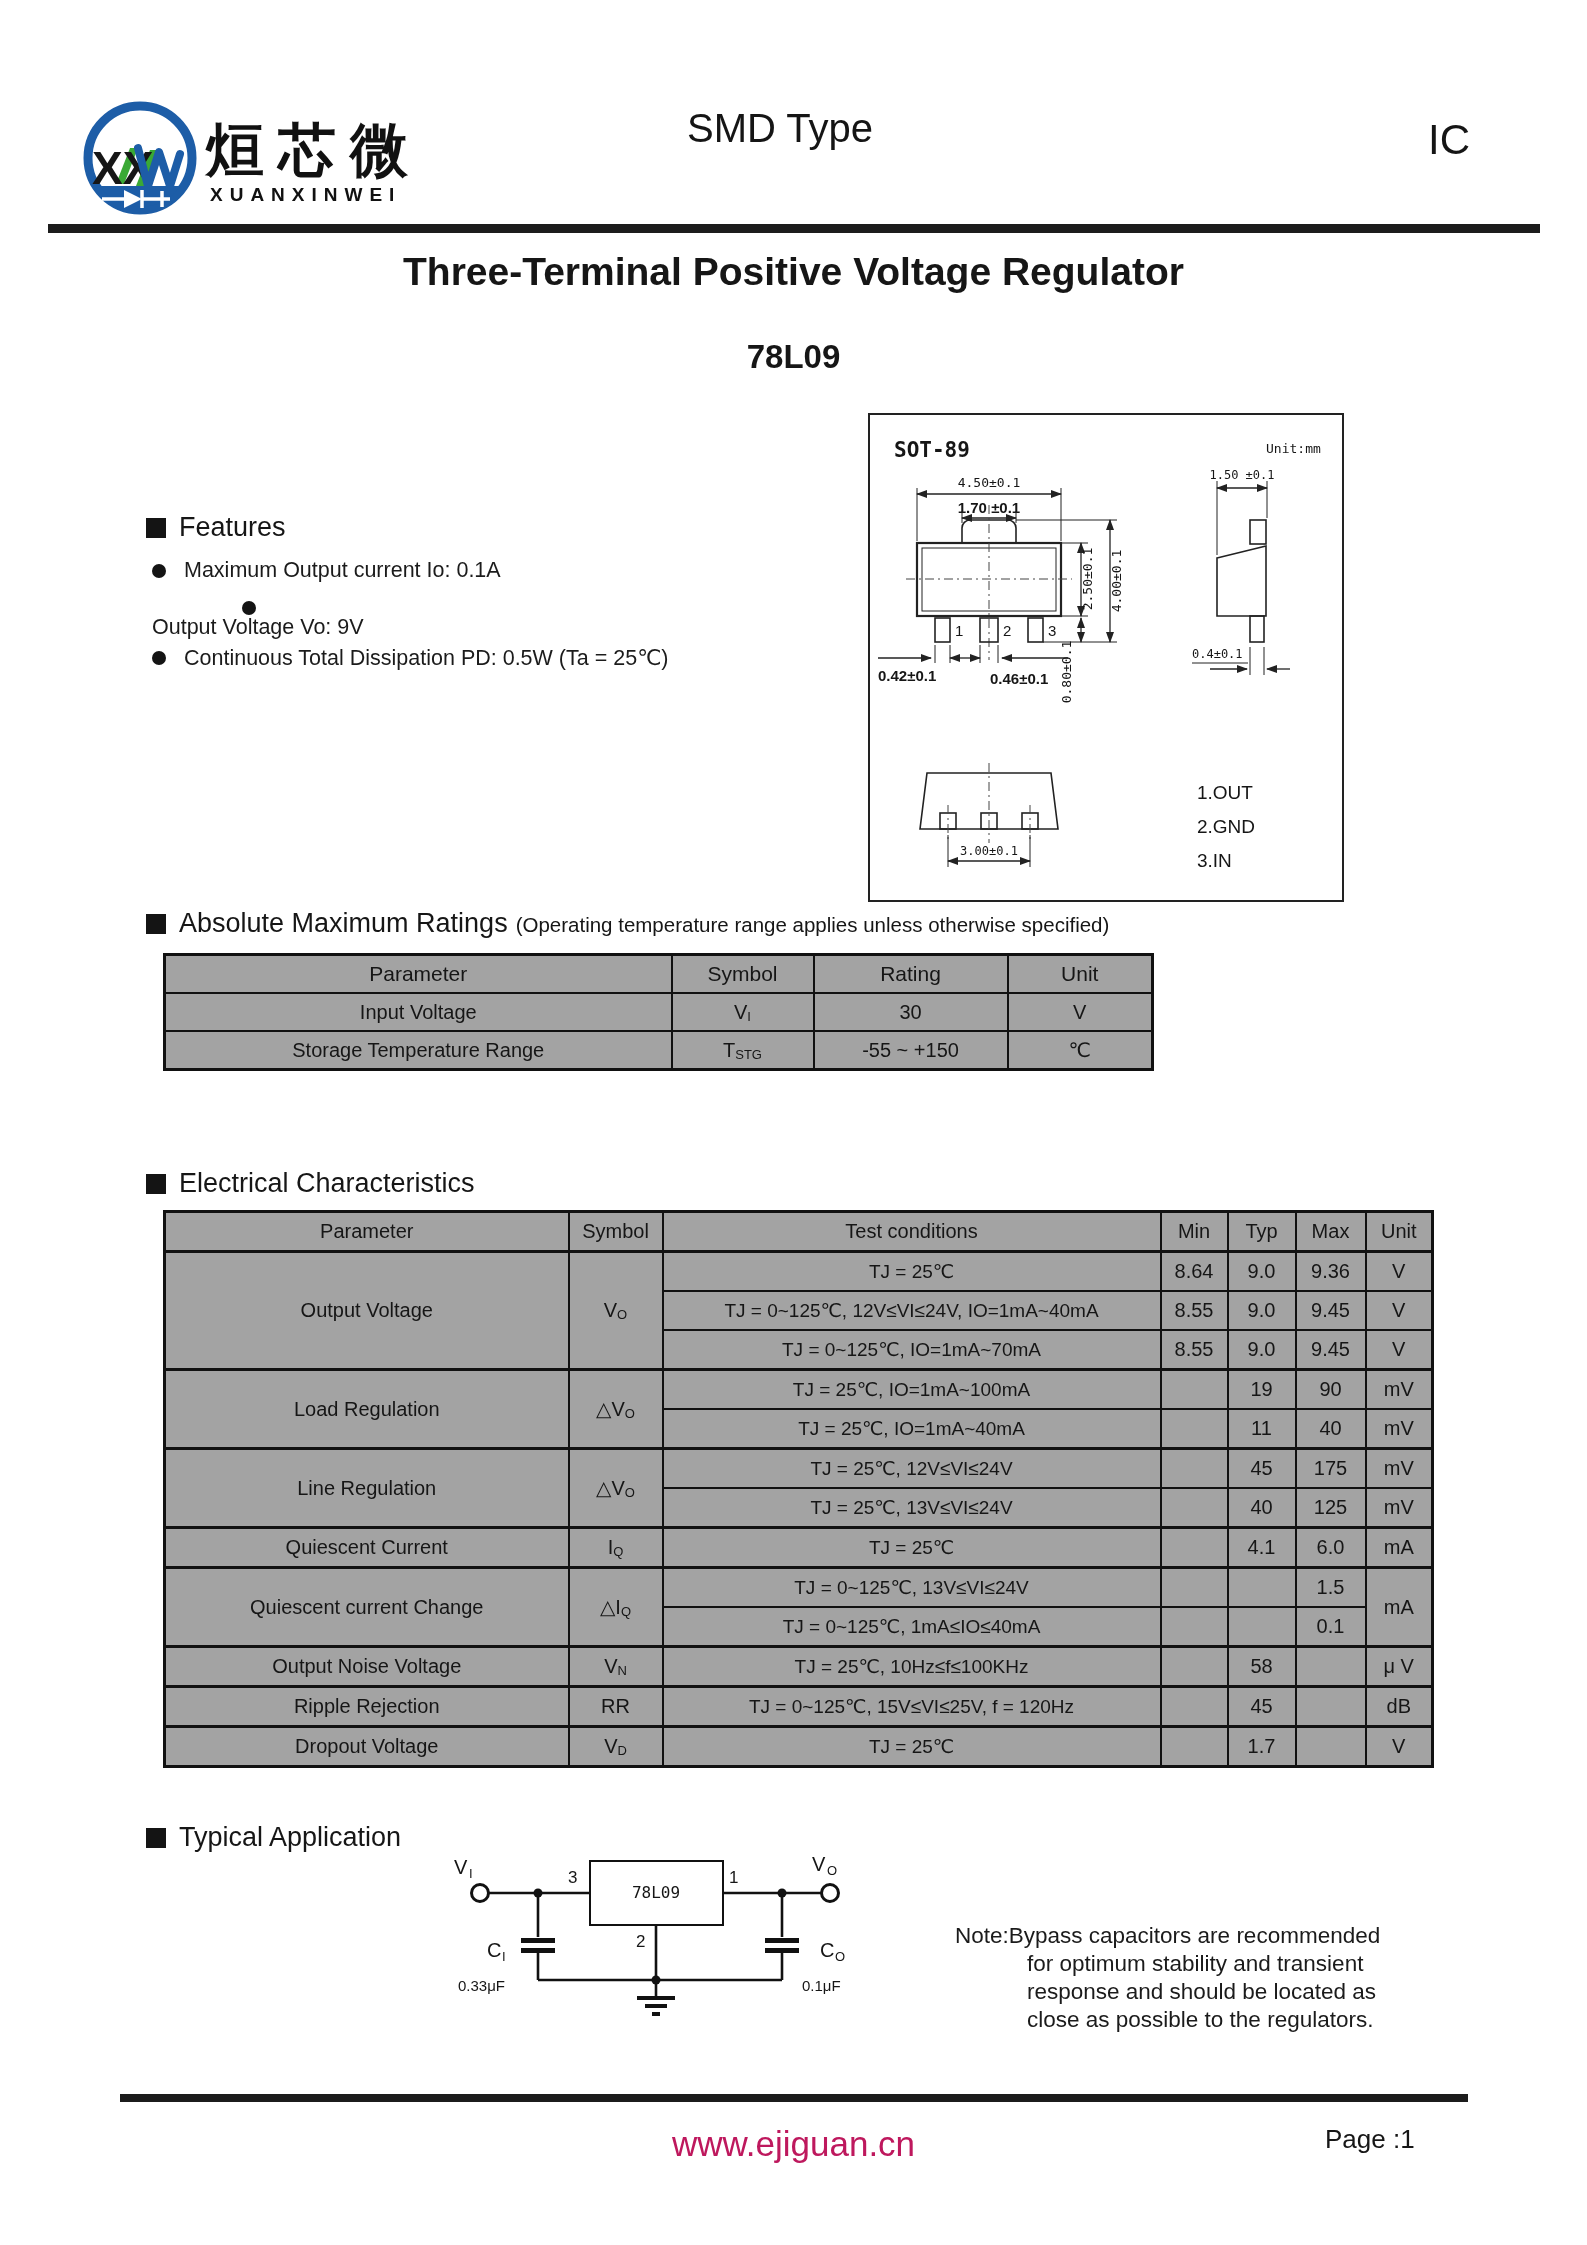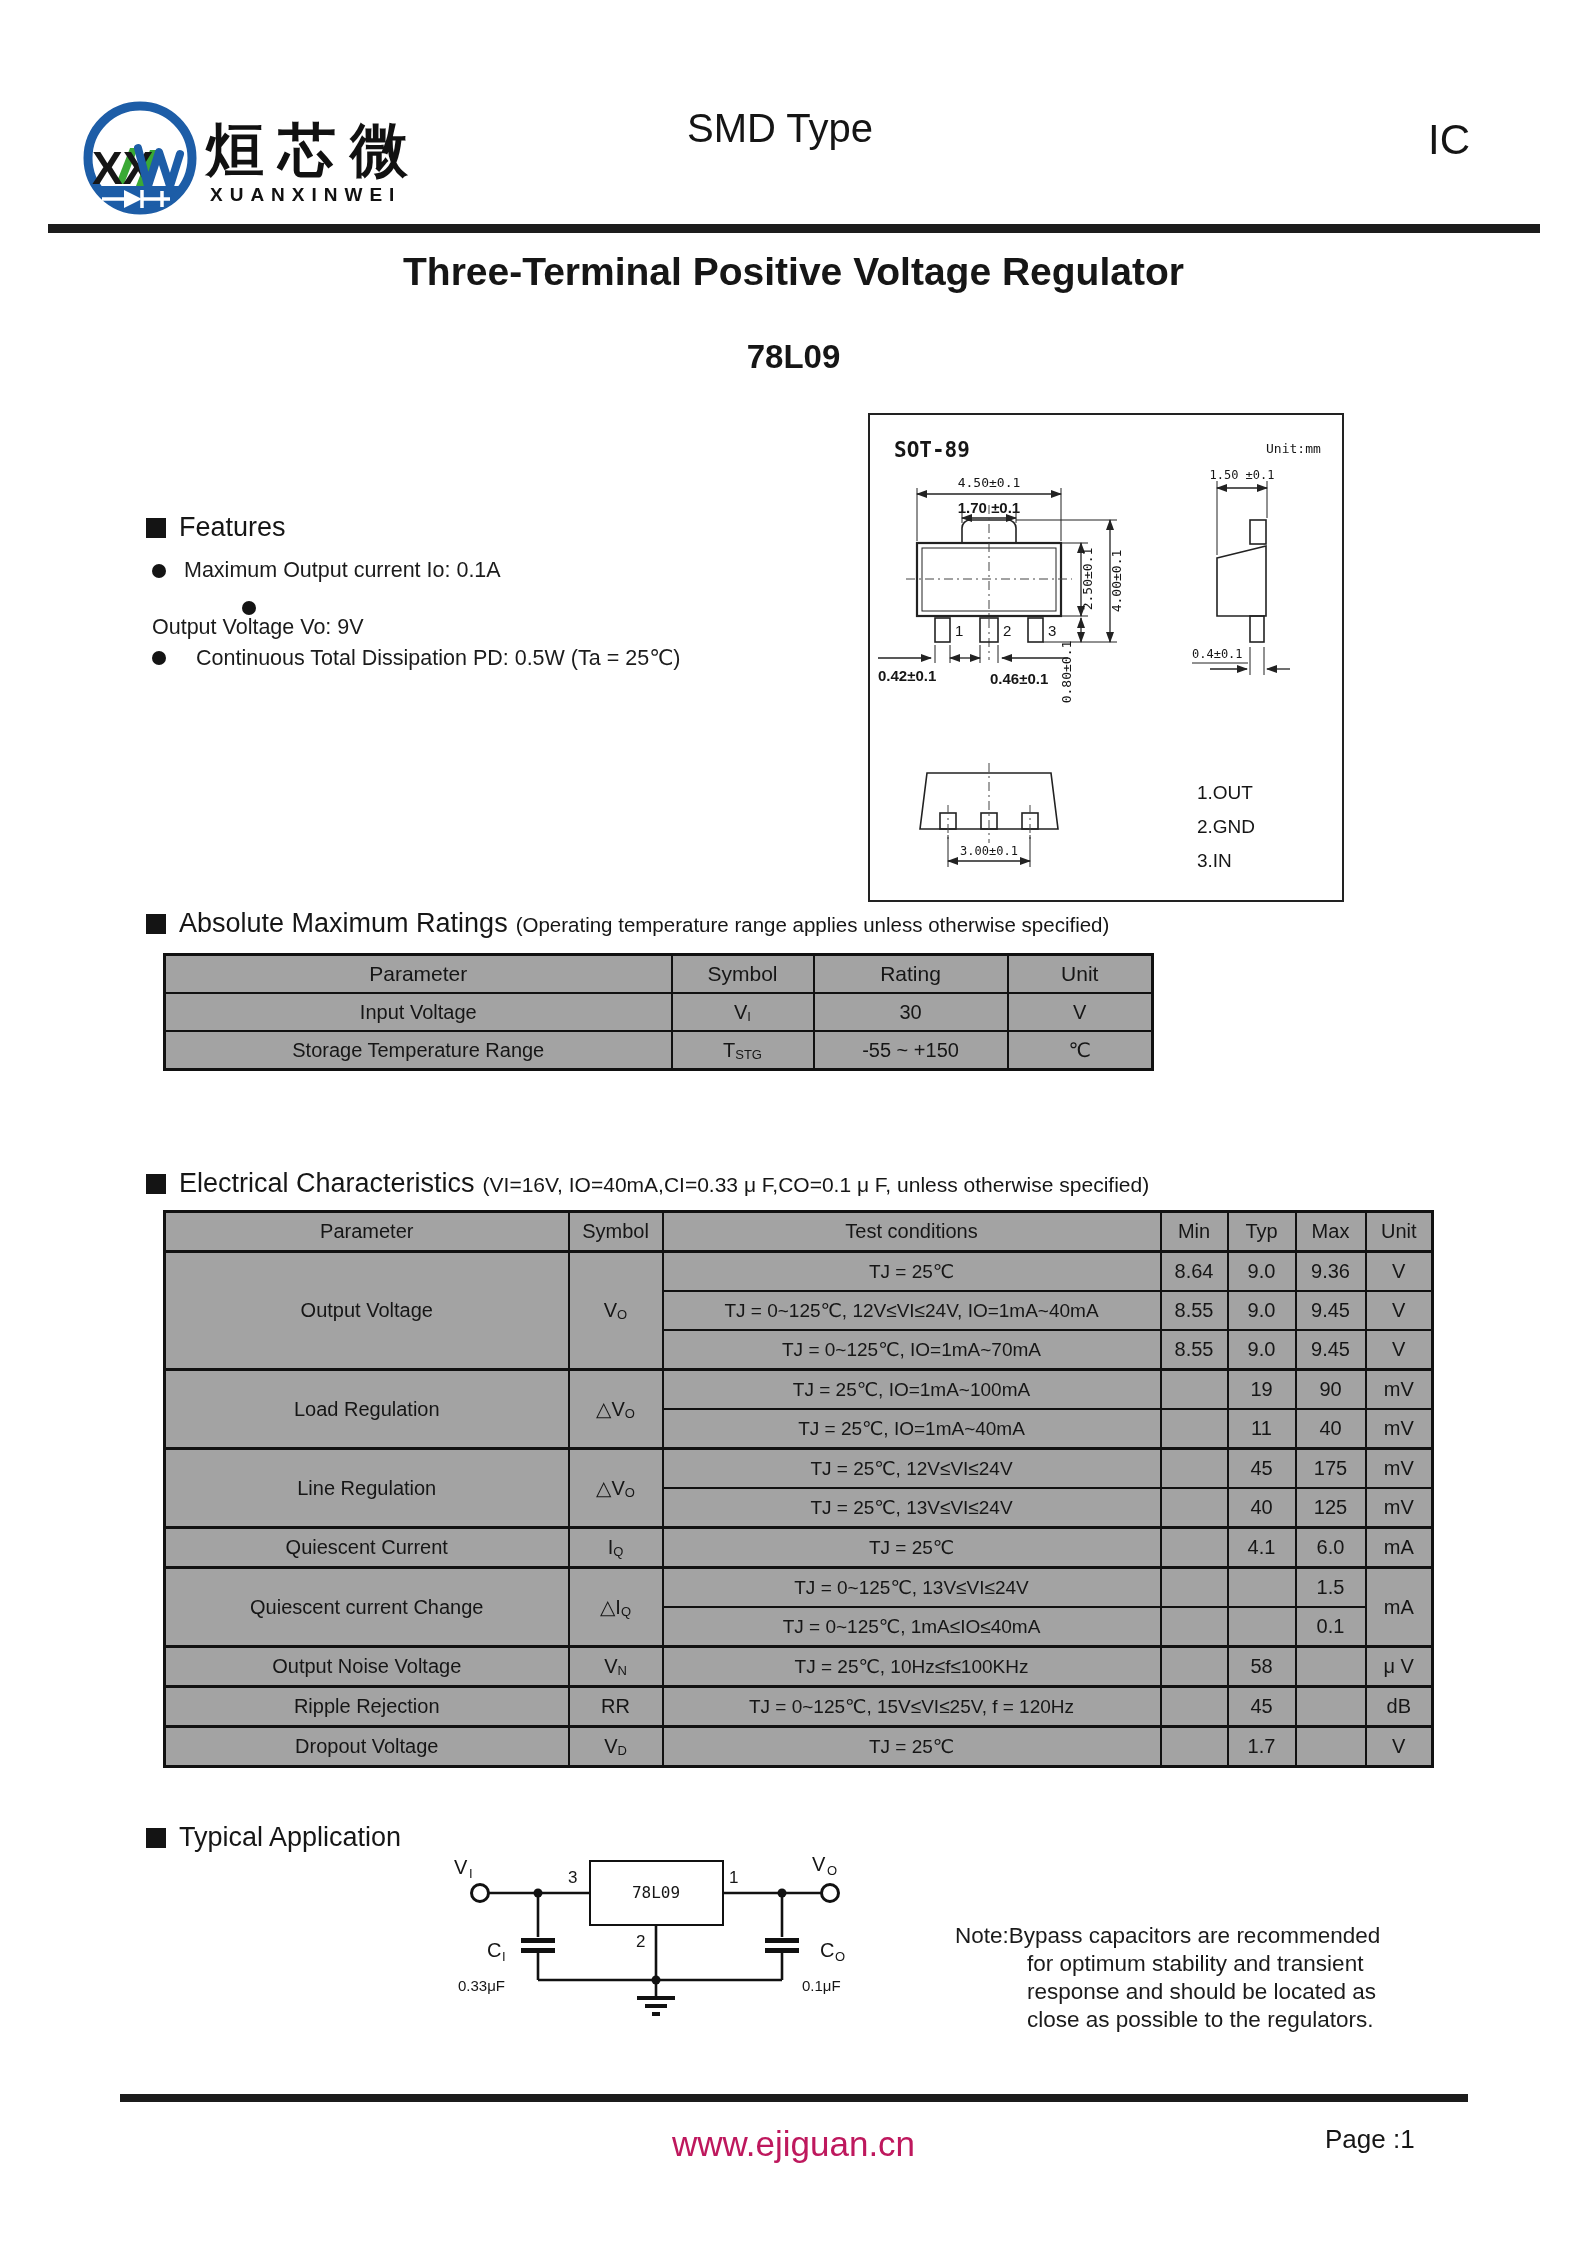--- a/index.html
+++ b/index.html
@@ -92,21 +92,21 @@
     <span class="secht">Features</span>
   </div>
   <div class="feat" style="left:152px;top:558px;text-align:center;">
     <span class="dot"></span>
     <span class="ftxt">Maximum Output current Io: 0.1A</span>
   </div>
   <div class="feat" style="left:152px;top:601px;flex-direction:column;">
     <span class="dot"></span>
     <span class="ftxt">Output Voltage Vo: 9V</span>
   </div>
-  <div class="feat" style="left:152px;top:645px;gap:12px;">
+  <div class="feat" style="left:152px;top:645px;">
     <span class="dot"></span>
     <span class="ftxt">Continuous Total Dissipation PD: 0.5W (Ta = 25℃)</span>
   </div>
 
   <div class="pkgbox">
     <svg width="472" height="485" viewBox="0 0 472 485">
       <defs>
         <marker id="aE" markerWidth="11" markerHeight="8" refX="10" refY="4" orient="auto" markerUnits="userSpaceOnUse">
             <path d="M0,0 L11,4 L0,8 z" fill="#222"></path>
           </marker>
@@ -220,21 +220,20 @@
       <td><span>T</span><span class="ss">STG</span></td>
       <td>-55 ~ +150</td>
       <td>℃</td>
     </tr>
   </tbody>
     </table>
 
   <div class="sech" style="left:146px;top:1168px;">
     <span class="sq"></span>
     <span class="secht">Electrical Characteristics</span>
-    <span class="secsub" style="font-size:21px;">(VI=16V, IO=40mA,CI=0.33 μ F,CO=0.1 μ F, unless otherwise specified)</span>
   </div>
   <table class="t ect" style="left:163px;top:1210px;width:1268px;">
     <colgroup>
         <col style="width:404px">
         <col style="width:94px">
         <col style="width:498px">
         <col style="width:67px">
         <col style="width:68px">
         <col style="width:70px">
         <col style="width:67px">

